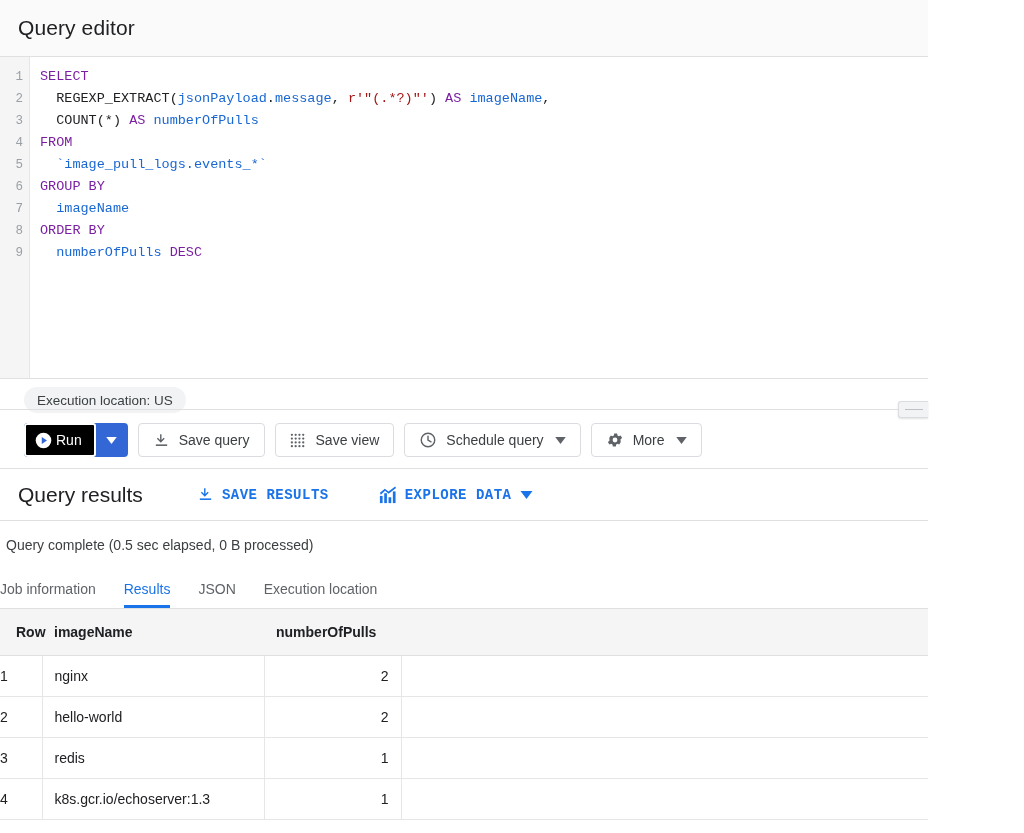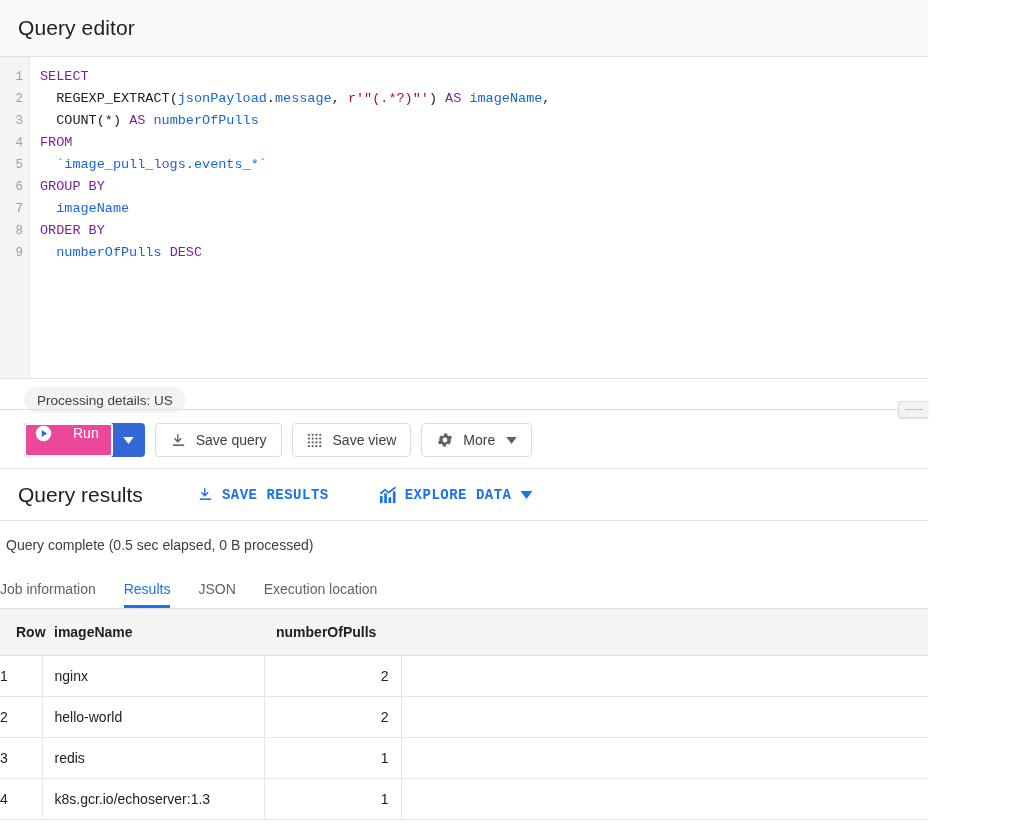--- a/index.html
+++ b/index.html
@@ -85,23 +85,23 @@
 
   .run-group {
     display: flex;
     align-items: stretch;
     height: 34px;
     background: #3367d6;
     border-radius: 4px;
     overflow: hidden;
   }
   .run-main {
-    display: flex; gap: 21px;
+    display: flex; align-items: center; gap: 4px;
     padding: 0 12px 0 9px;
-    background: #ec4899;
+    background: #000000;
     border: 2px solid #ffffff;
     border-radius: 3px;
     color: #ffffff;
     font-size: 14px; font-weight: 500;
     cursor: pointer;
   }
   .run-arrow {
     width: 32px;
     display: flex; align-items: center; justify-content: center;
     cursor: pointer;
@@ -239,21 +239,21 @@
         <div class="ln">8</div>
         <div class="ln">9</div>
       </div>
     <div class="code" id="code"><div class="line"><span class="kw">SELECT</span></div><div class="line"><span class="plain">  </span><span class="fn">REGEXP_EXTRACT</span><span class="plain">(</span><span class="id">jsonPayload</span><span class="plain">.</span><span class="id">message</span><span class="plain">, </span><span class="str">r'"(.*?)"'</span><span class="plain">) </span><span class="kw">AS</span><span class="plain"> </span><span class="id">imageName</span><span class="plain">,</span></div><div class="line"><span class="plain">  </span><span class="fn">COUNT</span><span class="plain">(*) </span><span class="kw">AS</span><span class="plain"> </span><span class="id">numberOfPulls</span></div><div class="line"><span class="kw">FROM</span></div><div class="line"><span class="plain">  </span><span class="id">`image_pull_logs.events_*`</span></div><div class="line"><span class="kw">GROUP BY</span></div><div class="line"><span class="plain">  </span><span class="id">imageName</span></div><div class="line"><span class="kw">ORDER BY</span></div><div class="line"><span class="plain">  </span><span class="id">numberOfPulls</span><span class="plain"> </span><span class="kw">DESC</span></div></div>
   </div>
 
   <div class="toolbar">
     <div class="split-line"></div>
     <div class="split-handle"></div>
 
-    <span class="chip">Processing details: US</span>
+    <span class="chip">Execution location: US</span>
 
     <div class="btn-row">
 
       <div class="run-group">
         <div class="run-main">
           <span>
             <svg width="17" height="17" viewBox="0 0 24 24">
               <circle cx="12" cy="12" r="11" fill="#ffffff"></circle>
               <polygon points="9.5,7 17,12 9.5,17" fill="#3367d6"></polygon>
             </svg>
@@ -296,20 +296,34 @@
               <circle cx="14" cy="11" r="1.2"></circle>
             <circle cx="2" cy="15" r="1.2"></circle>
               <circle cx="6" cy="15" r="1.2"></circle>
               <circle cx="10" cy="15" r="1.2"></circle>
               <circle cx="14" cy="15" r="1.2"></circle>
           </svg>
         </span>
         <span>Save view</span>
       </div>
 
+      <div class="btn">
+        <span>
+          <svg width="18" height="18" viewBox="0 0 24 24" fill="none" stroke="#5f6368" stroke-width="1.9">
+            <circle cx="12" cy="12" r="9"></circle>
+            <path d="M12 6.8V12l4 2.4" stroke-linecap="round"></path>
+          </svg>
+        </span>
+        <span>Schedule query</span>
+        <span class="caret">
+          <svg width="11" height="7" viewBox="0 0 12 8">
+              <polygon points="0,0 12,0 6,8" fill="#5f6368"></polygon>
+            </svg>
+        </span>
+      </div>
 
       <div class="btn">
         <span>
           <svg width="18" height="18" viewBox="0 0 24 24" fill="#5f6368">
             <path d="M19.4 13a7.8 7.8 0 000-2l2.1-1.6-2-3.5-2.5 1a7.6 7.6 0 00-1.7-1l-.4-2.6h-4l-.4 2.6c-.6.25-1.2.6-1.7 1l-2.5-1-2 3.5L4.6 11a7.8 7.8 0 000 2l-2.1 1.6 2 3.5 2.5-1c.5.4 1.1.75 1.7 1l.4 2.6h4l.4-2.6c.6-.25 1.2-.6 1.7-1l2.5 1 2-3.5zM12 15.2A3.2 3.2 0 1112 8.8a3.2 3.2 0 010 6.4z"></path>
           </svg>
         </span>
         <span>More</span>
         <span class="caret">
           <svg width="11" height="7" viewBox="0 0 12 8">

